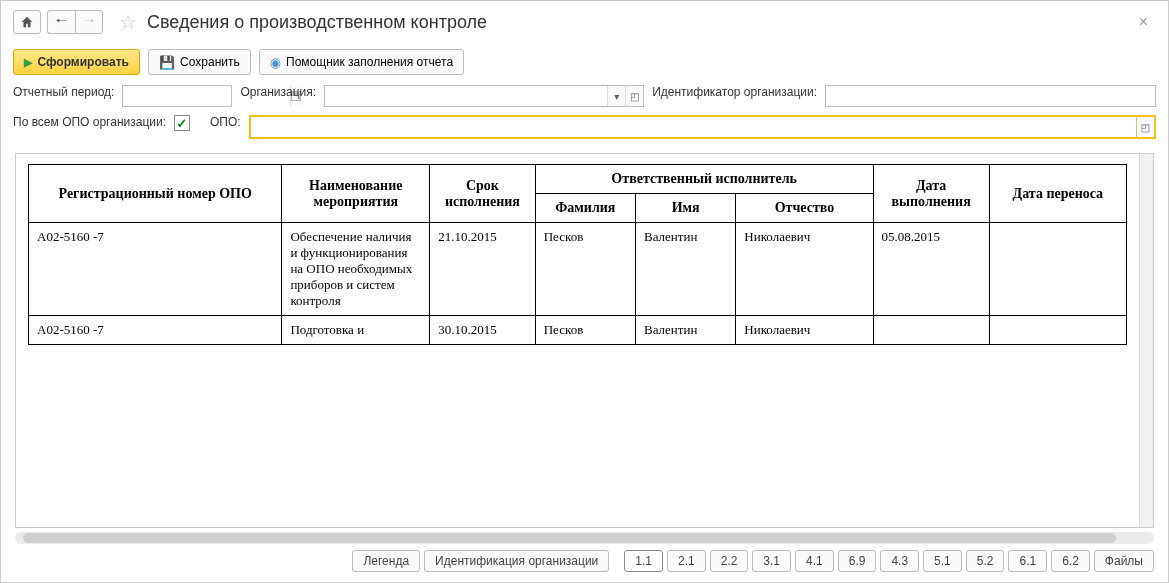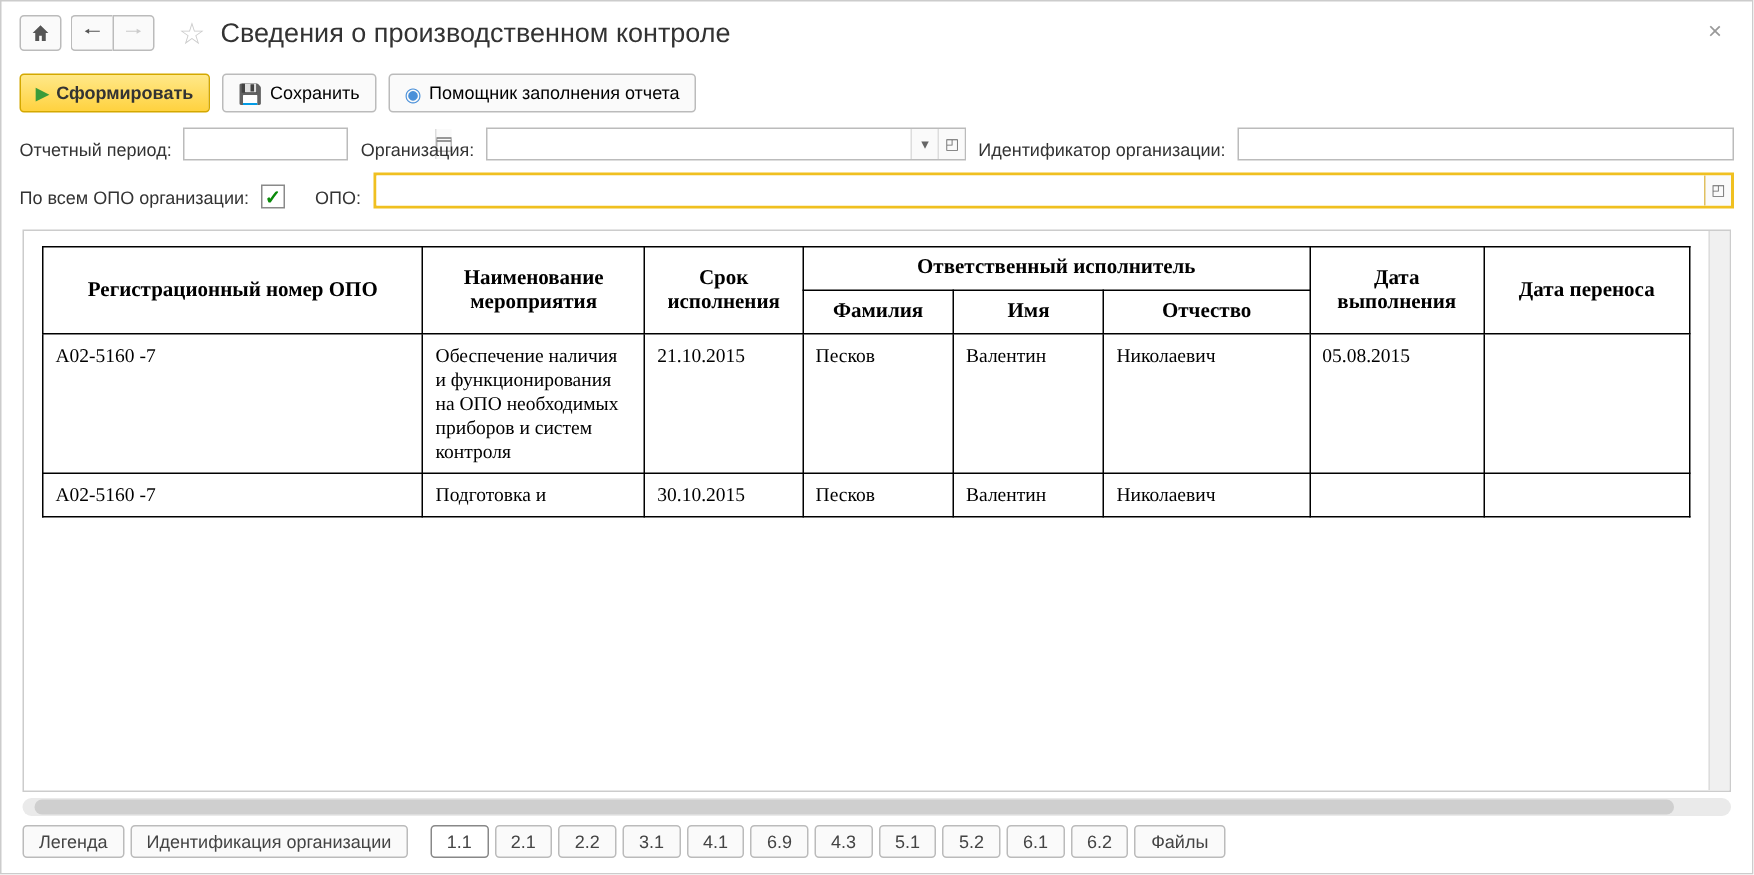--- a/index.html
+++ b/index.html
@@ -82,21 +82,21 @@
   background: linear-gradient(#ffe889, #ffd23f);
   border-color: #d4a800;
   font-weight: bold;
   color: #333;
 }
 .icon-play { color: #3a9c3a; font-size: 11px; }
 .icon-save { color: #4a7ab8; font-size: 13px; }
 .icon-helper { color: #4a90d9; font-size: 13px; }
 .form-row {
   display: flex;
-  align-items: flex-end;
+  align-items: flex-start;
   gap: 8px;
   padding: 4px 12px;
 }
 .lbl { color: #333; white-space: nowrap; }
 .input-wrap {
   display: flex;
   border: 1px solid #bbb;
   background: #fff;
   height: 22px;
   align-items: stretch;
@@ -197,20 +197,21 @@
   height: 10px;
   width: 96%;
   background: #cfcfcf;
   border-radius: 5px;
 }
 .tabs {
   display: flex;
   gap: 4px;
   padding: 6px 14px 10px 14px;
   flex-wrap: wrap;
+  justify-content: flex-end;
 }
 .tab {
   border: 1px solid #bbb;
   background: #fafafa;
   border-radius: 3px;
   padding: 3px 10px;
   cursor: pointer;
   font-size: 12px;
   color: #444;
 }

